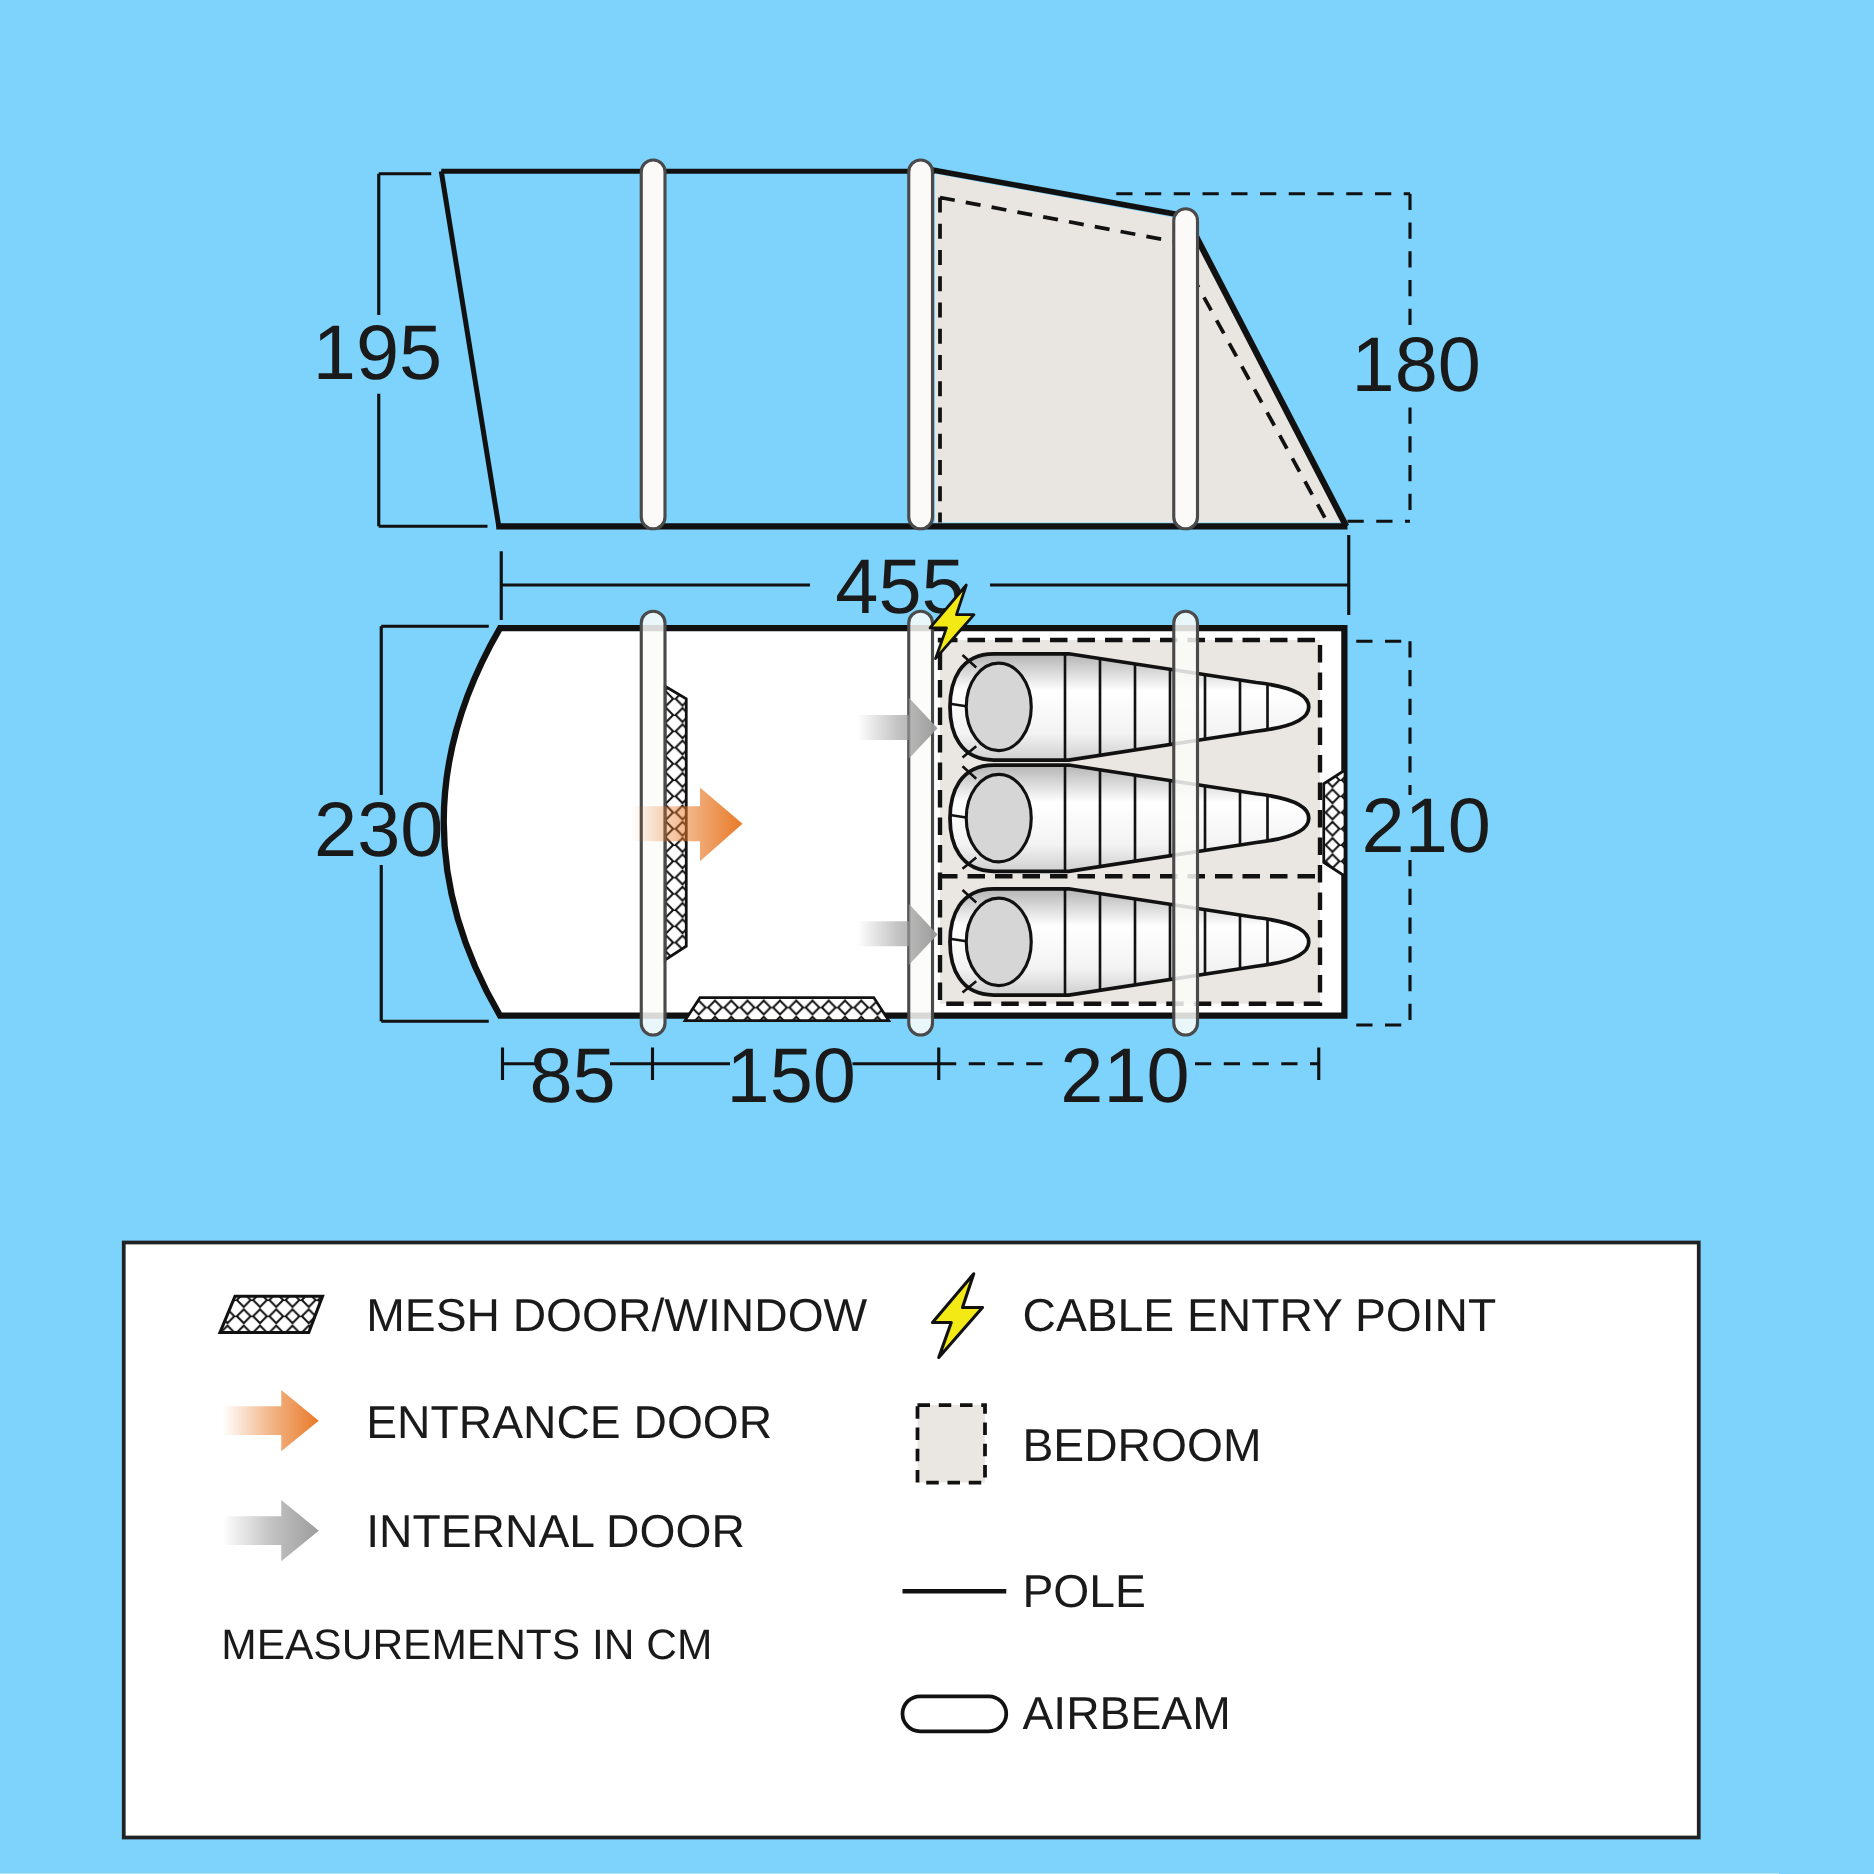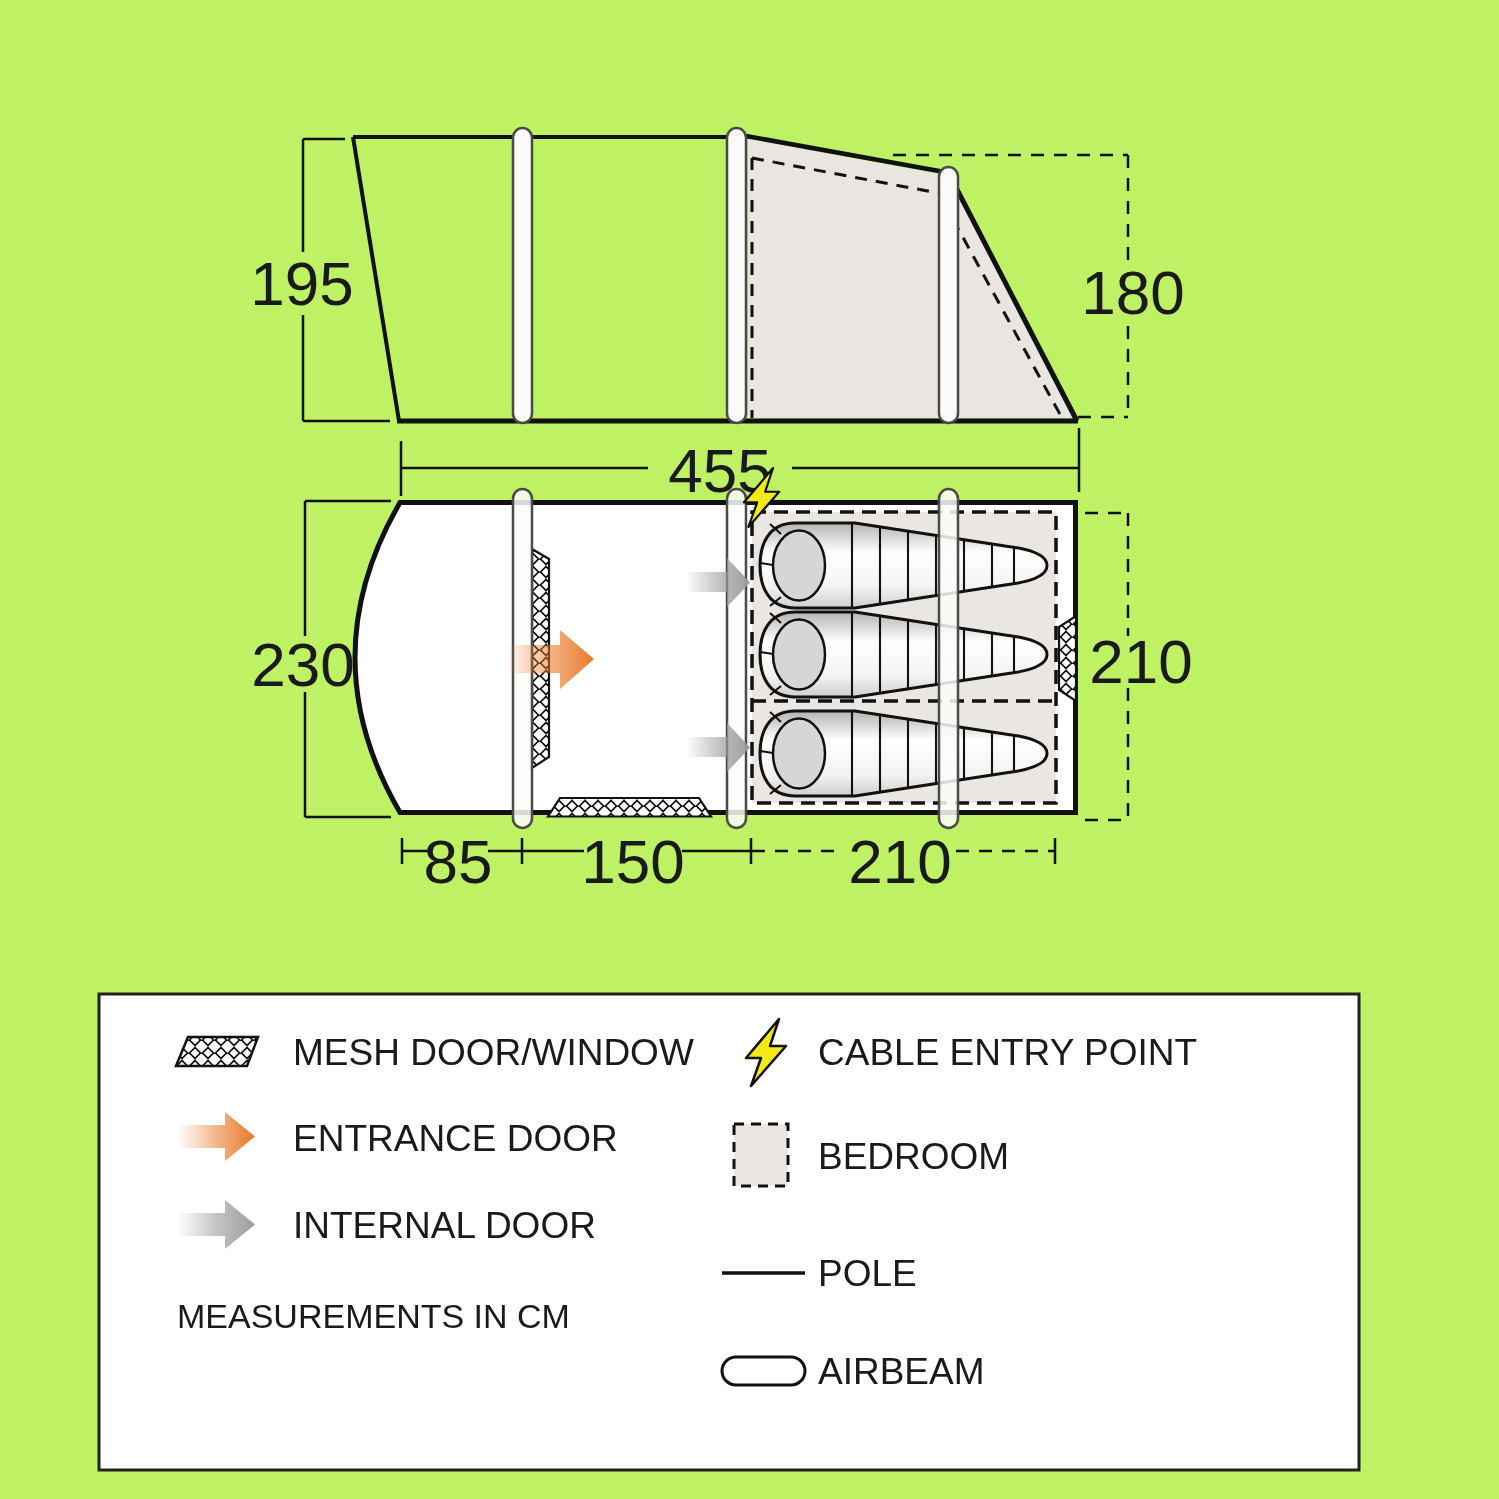--- a/index.html
+++ b/index.html
@@ -1,16 +1,16 @@
 <!DOCTYPE html>
 <html><head>
 <meta charset="utf-8">
 <style>
   html,body{margin:0;padding:0;background:#ffffff;}
-  #canvas{position:relative;width:1499px;height:1499px;background:#bef264;overflow:hidden;}
+  #canvas{position:relative;width:1499px;height:1499px;background:#7dd3fc;overflow:hidden;}
   svg{display:block;}
   text{font-family:"Liberation Sans","DejaVu Sans",sans-serif;fill:#1a1a1a;}
   .dim-num{font-size:62px;}
   .legend-label{font-size:37px;}
   .legend-note{font-size:34px;}
 </style>
 </head>
 <body>
 
 <div id="canvas">

